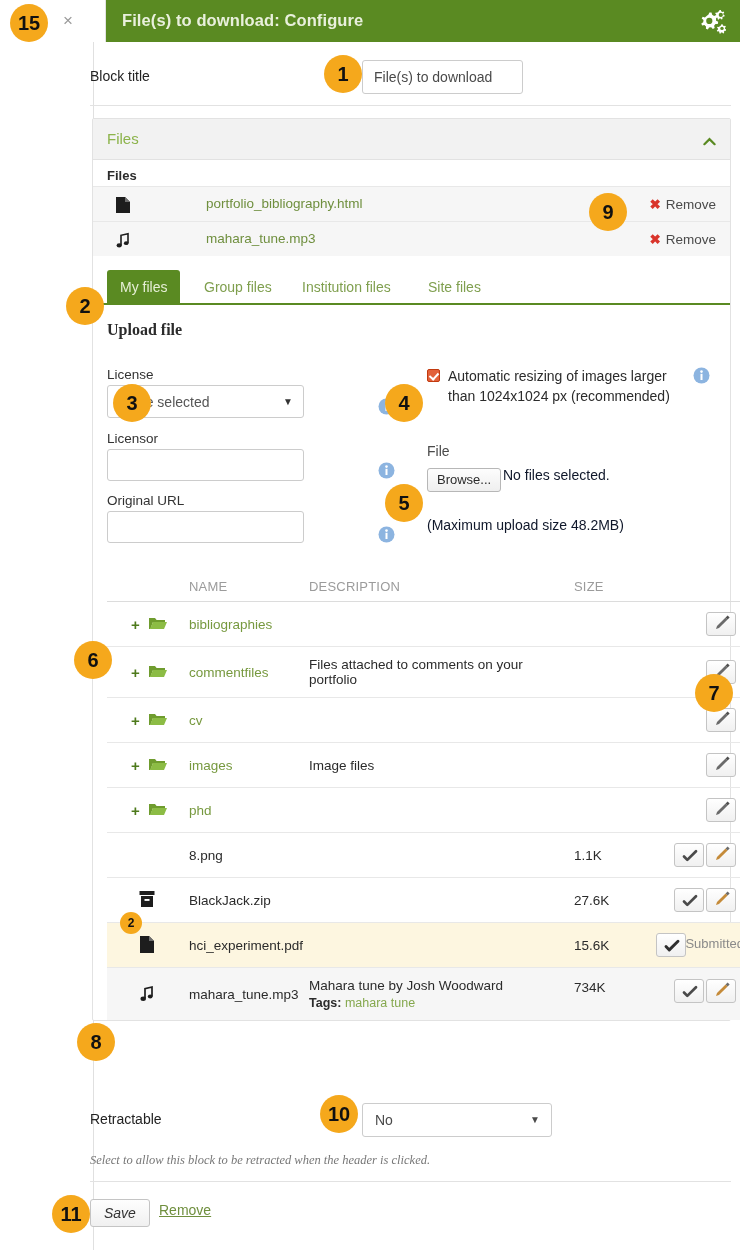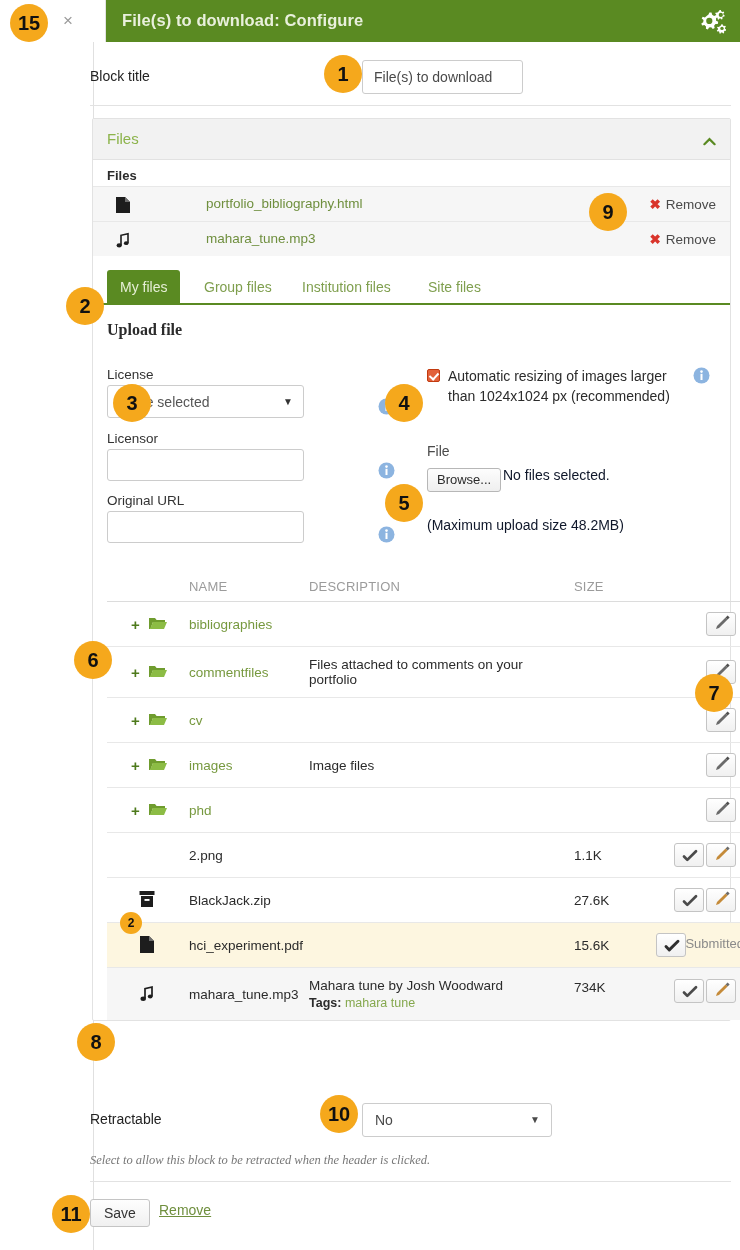--- a/index.html
+++ b/index.html
@@ -212,21 +212,21 @@
   .sel-retract .caret { position:absolute; right:11px; top:0; line-height:32px; font-size:10px; }
   .hint {
     position:absolute; left:-4px; top:58px; font-size:12.5px; color:#777;
     font-style:italic; font-family:"Liberation Serif", serif;
   }
   .hr-bot { position:absolute; left:-4px; top:86px; width:641px; height:1px; background:#e2e2e2; }
   .save-btn {
     position:absolute; left:-4px; top:104px; height:28px; line-height:26px;
     border:1px solid #c4c4c4; border-radius:3px;
     background:linear-gradient(#fefefe,#f0f0f0);
-    font-size:14px; color:#333; padding:0 13px; cursor:pointer;
+    font-size:14px; color:#333; padding:0 13px; cursor:pointer;font-style:italic;
   }
   .rm-link {
     position:absolute; left:65px; top:107px; font-size:14px;
     color:#6f8f3e; text-decoration:underline; cursor:pointer;
   }
 
   
   .badge {
     position:absolute; border-radius:50%; background:#f5a81c;
     color:#111; font-weight:bold; text-align:center;
@@ -494,21 +494,21 @@
                           <path d="M18.6 4.4l2-2 2 2-2 2z" fill="#4f4f4f"></path>
                         </svg></span>
                     </div>
                   </td>
             </tr>
 
             <tr>
               <td>
                     <div class="cell-icon"></div>
                   </td>
-              <td><span class="fname-file">2.png</span></td>
+              <td><span class="fname-file">8.png</span></td>
               <td><span class="fdesc"></span></td>
               <td><span class="fsize">1.1K</span></td>
               <td>
                     <div class="actions">
                 <span class="act-btn check"><svg viewBox="0 0 30 24" width="30" height="24">
                           <path d="M9 12.5l3.3 3.4L21 7.3" stroke="#4a4a4a" stroke-width="2.7" fill="none" stroke-linecap="round" stroke-linejoin="round"></path>
                         </svg></span>
                 <span class="act-btn pencil"><svg viewBox="0 0 30 24" width="30" height="24">
                           <path d="M9 16l1-3 8.6-8.6 2 2L12 15z" fill="#c58b3a"></path>
                           <path d="M18.6 4.4l2-2 2 2-2 2z" fill="#6b6b6b"></path>

